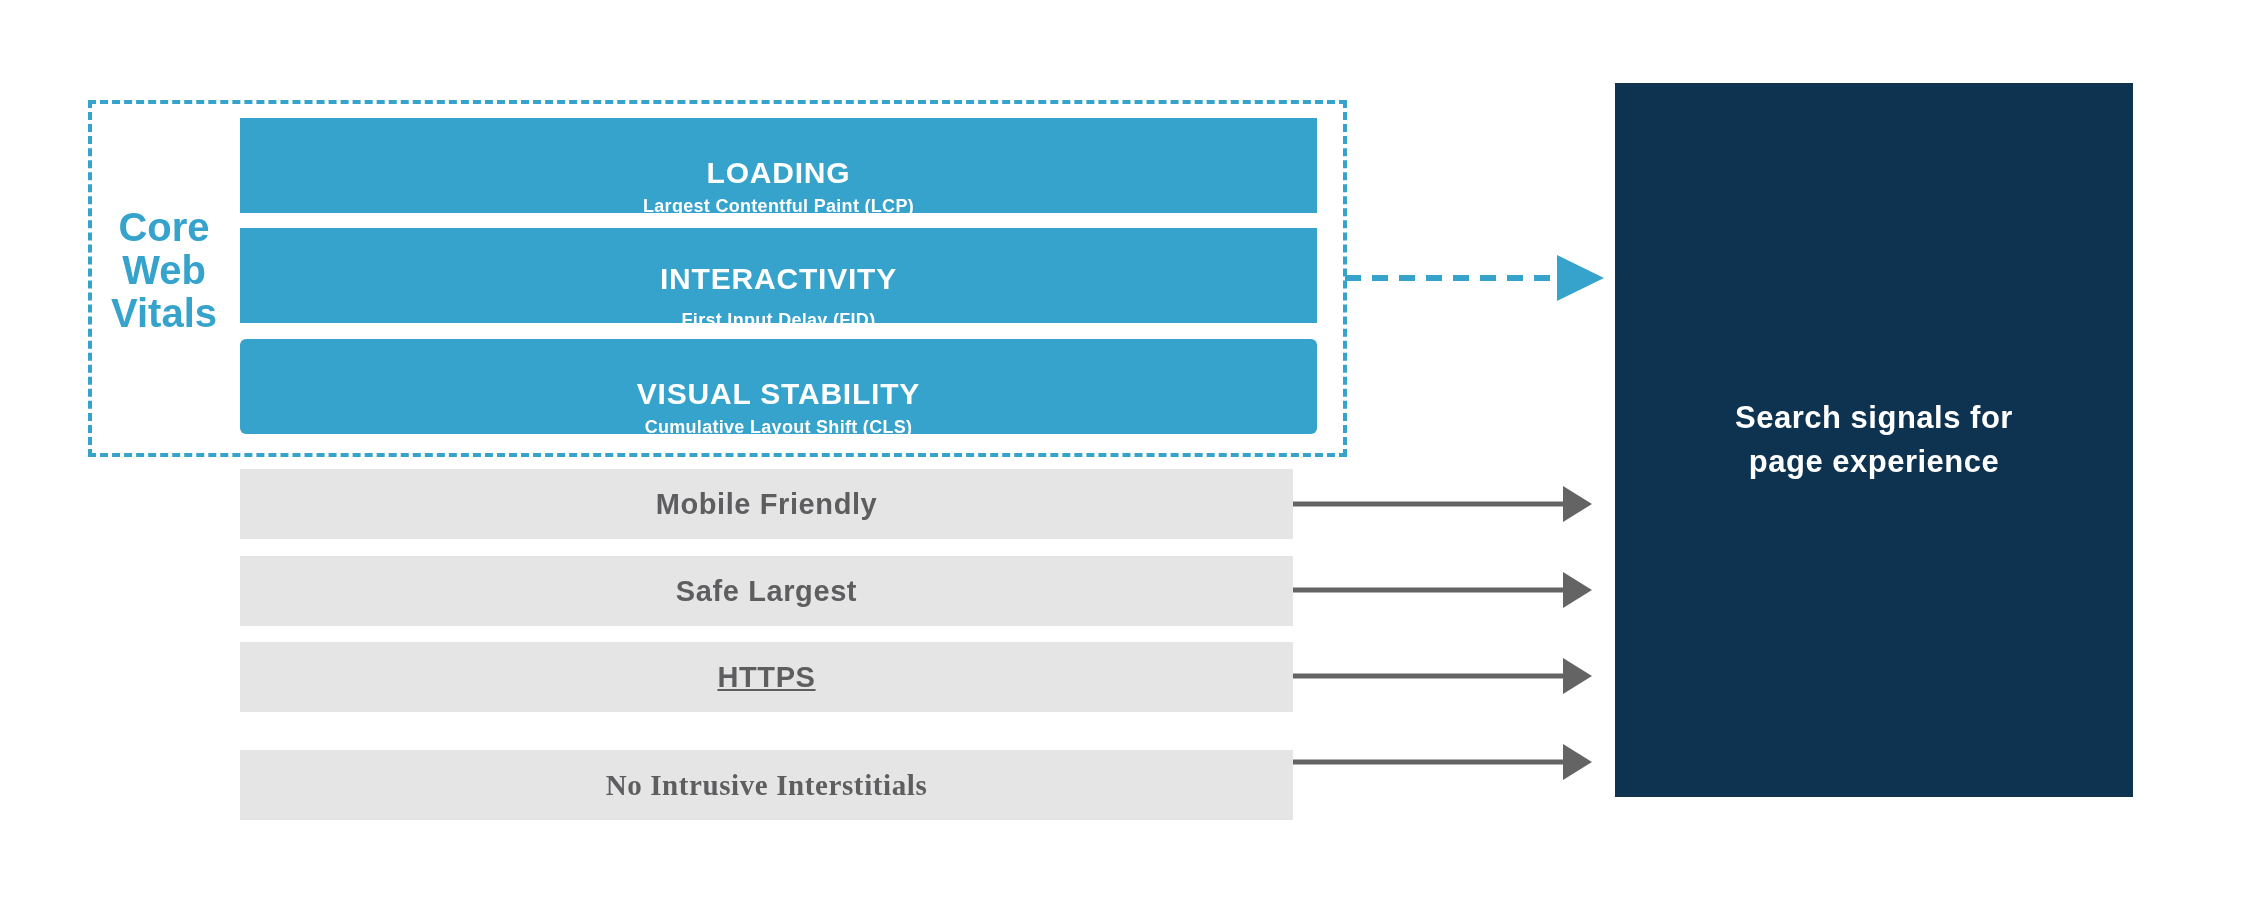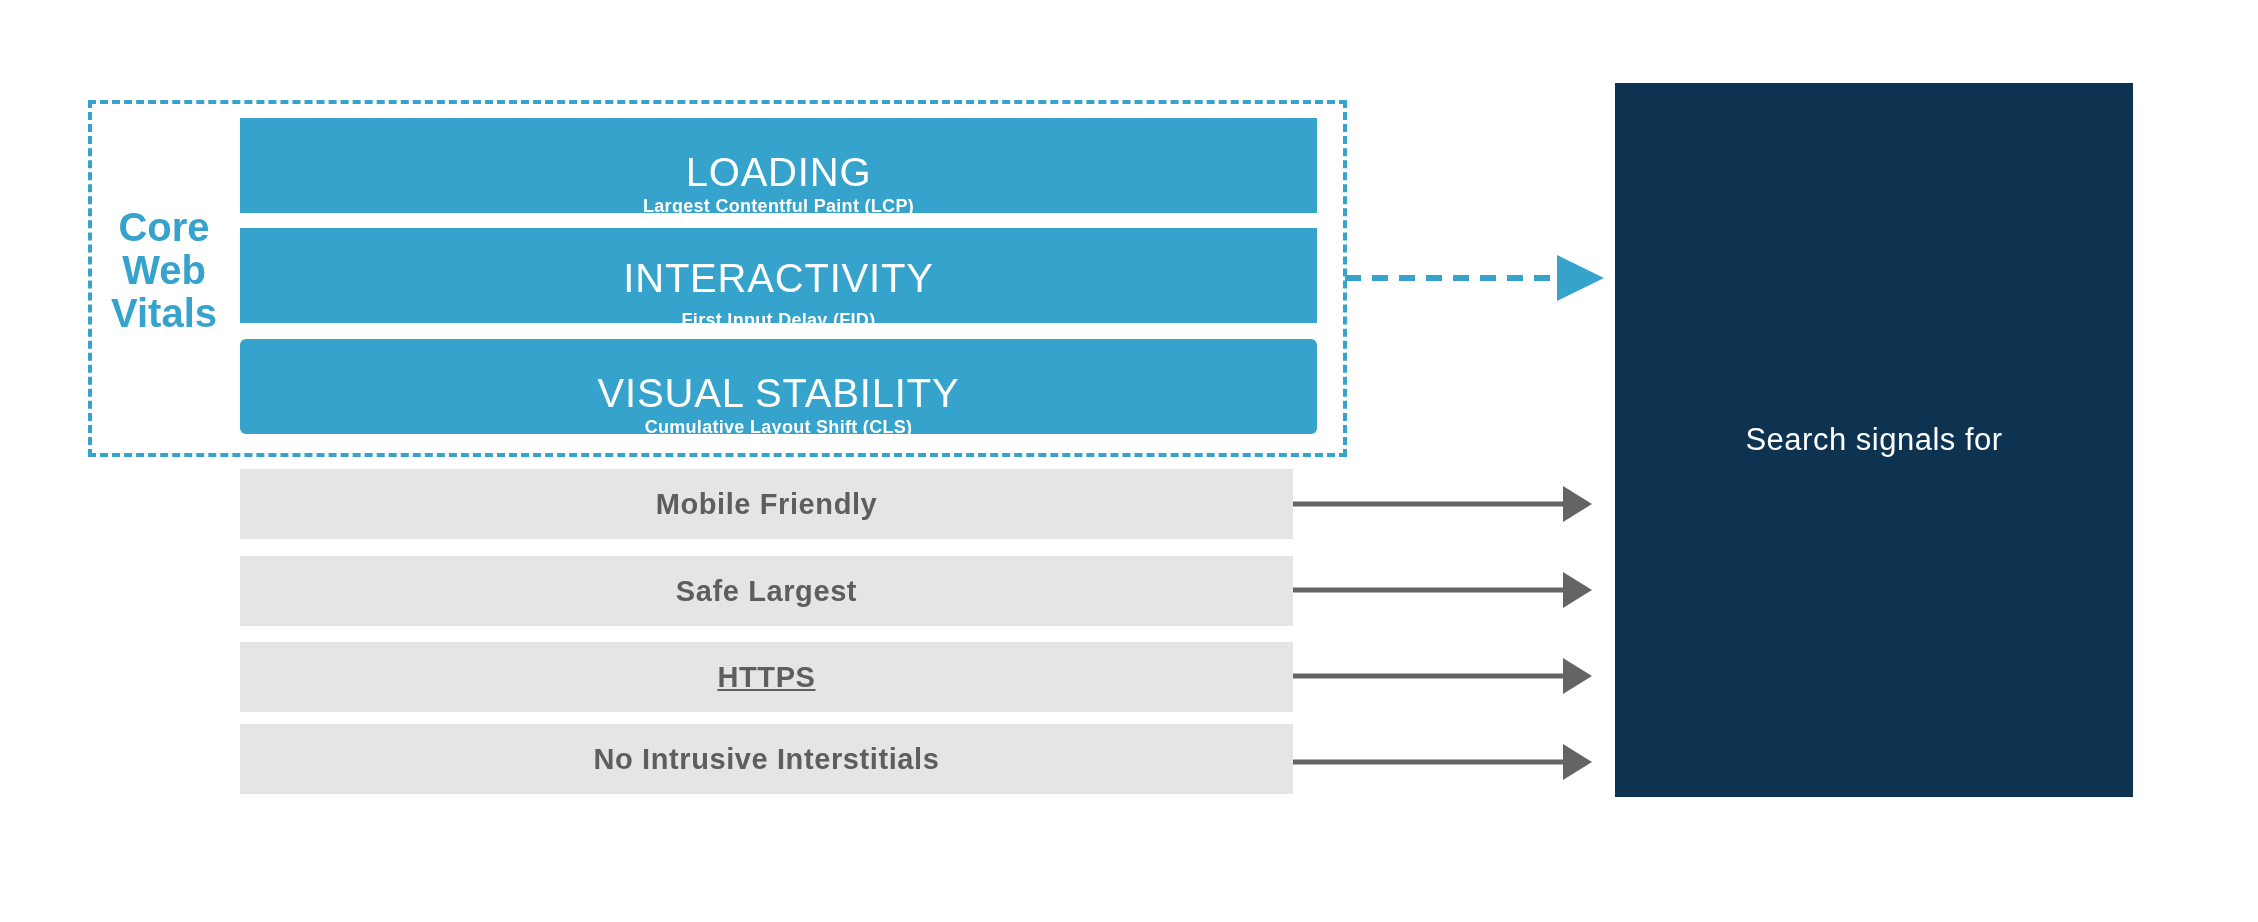--- a/index.html
+++ b/index.html
@@ -47,22 +47,22 @@
     height: 95px;
     background: #35A3CB;
     color: #ffffff;
     display: flex;
     flex-direction: column;
     align-items: center;
     justify-content: center;
     text-align: center;
   }
   .metric-bar .metric-title {
-    font-size: 40px;
-    font-weight: 400;
+    font-size: 30px;
+    font-weight: 700;
     line-height: 37px;
     letter-spacing: 0.8px;
     margin-top: 43px;
   }
   .metric-bar .metric-subtitle {
     font-size: 18px;
     font-weight: 600;
     line-height: 30px;
     letter-spacing: 0.3px;
   }
@@ -81,21 +81,21 @@
     display: flex;
     align-items: center;
     justify-content: center;
     font-size: 29px;
     font-weight: 700;
     letter-spacing: 0.6px;
   }
   .signal-bar.row-1 { top: 469px; }
   .signal-bar.row-2 { top: 556px; }
   .signal-bar.row-3 { top: 642px; text-decoration: underline; }
-  .signal-bar.row-4 { top: 724px; }
+  .signal-bar.row-4 { top: 750px; font-family: Liberation Serif, serif; }
 
   
   .arrow-svg { position: absolute; display: block; }
   .solid-arrow-1 { left: 1293px; top: 482px; }
   .solid-arrow-2 { left: 1293px; top: 568px; }
   .solid-arrow-3 { left: 1293px; top: 654px; }
   .solid-arrow-4 { left: 1293px; top: 740px; }
   .dashed-arrow  { left: 1345px; top: 252px; }
 
   
@@ -106,21 +106,21 @@
     width: 518px;
     height: 714px;
     background: #0E3351;
     color: #ffffff;
     display: flex;
     flex-direction: column;
     align-items: center;
     justify-content: center;
     text-align: center;
     font-size: 31px;
-    font-weight: 400;
+    font-weight: 700;
     line-height: 44px;
     letter-spacing: 0.5px;
   }
 </style>
 </head>
 <body>
 
 <div class="canvas">
 
   <div class="cwv-box"></div>
@@ -174,15 +174,16 @@
     <line x1="0" y1="22" x2="272" y2="22" stroke="#646464" stroke-width="5"></line>
     <polygon points="270,4 270,40 299,22" fill="#646464"></polygon>
   </svg>
   <svg class="arrow-svg solid-arrow-4" width="300" height="44" viewBox="0 0 300 44">
     <line x1="0" y1="22" x2="272" y2="22" stroke="#646464" stroke-width="5"></line>
     <polygon points="270,4 270,40 299,22" fill="#646464"></polygon>
   </svg>
 
   <div class="result-box">
     <div>Search signals for</div>
+    <div>page experience</div>
   </div>
 
 </div>
 
 </body></html>

